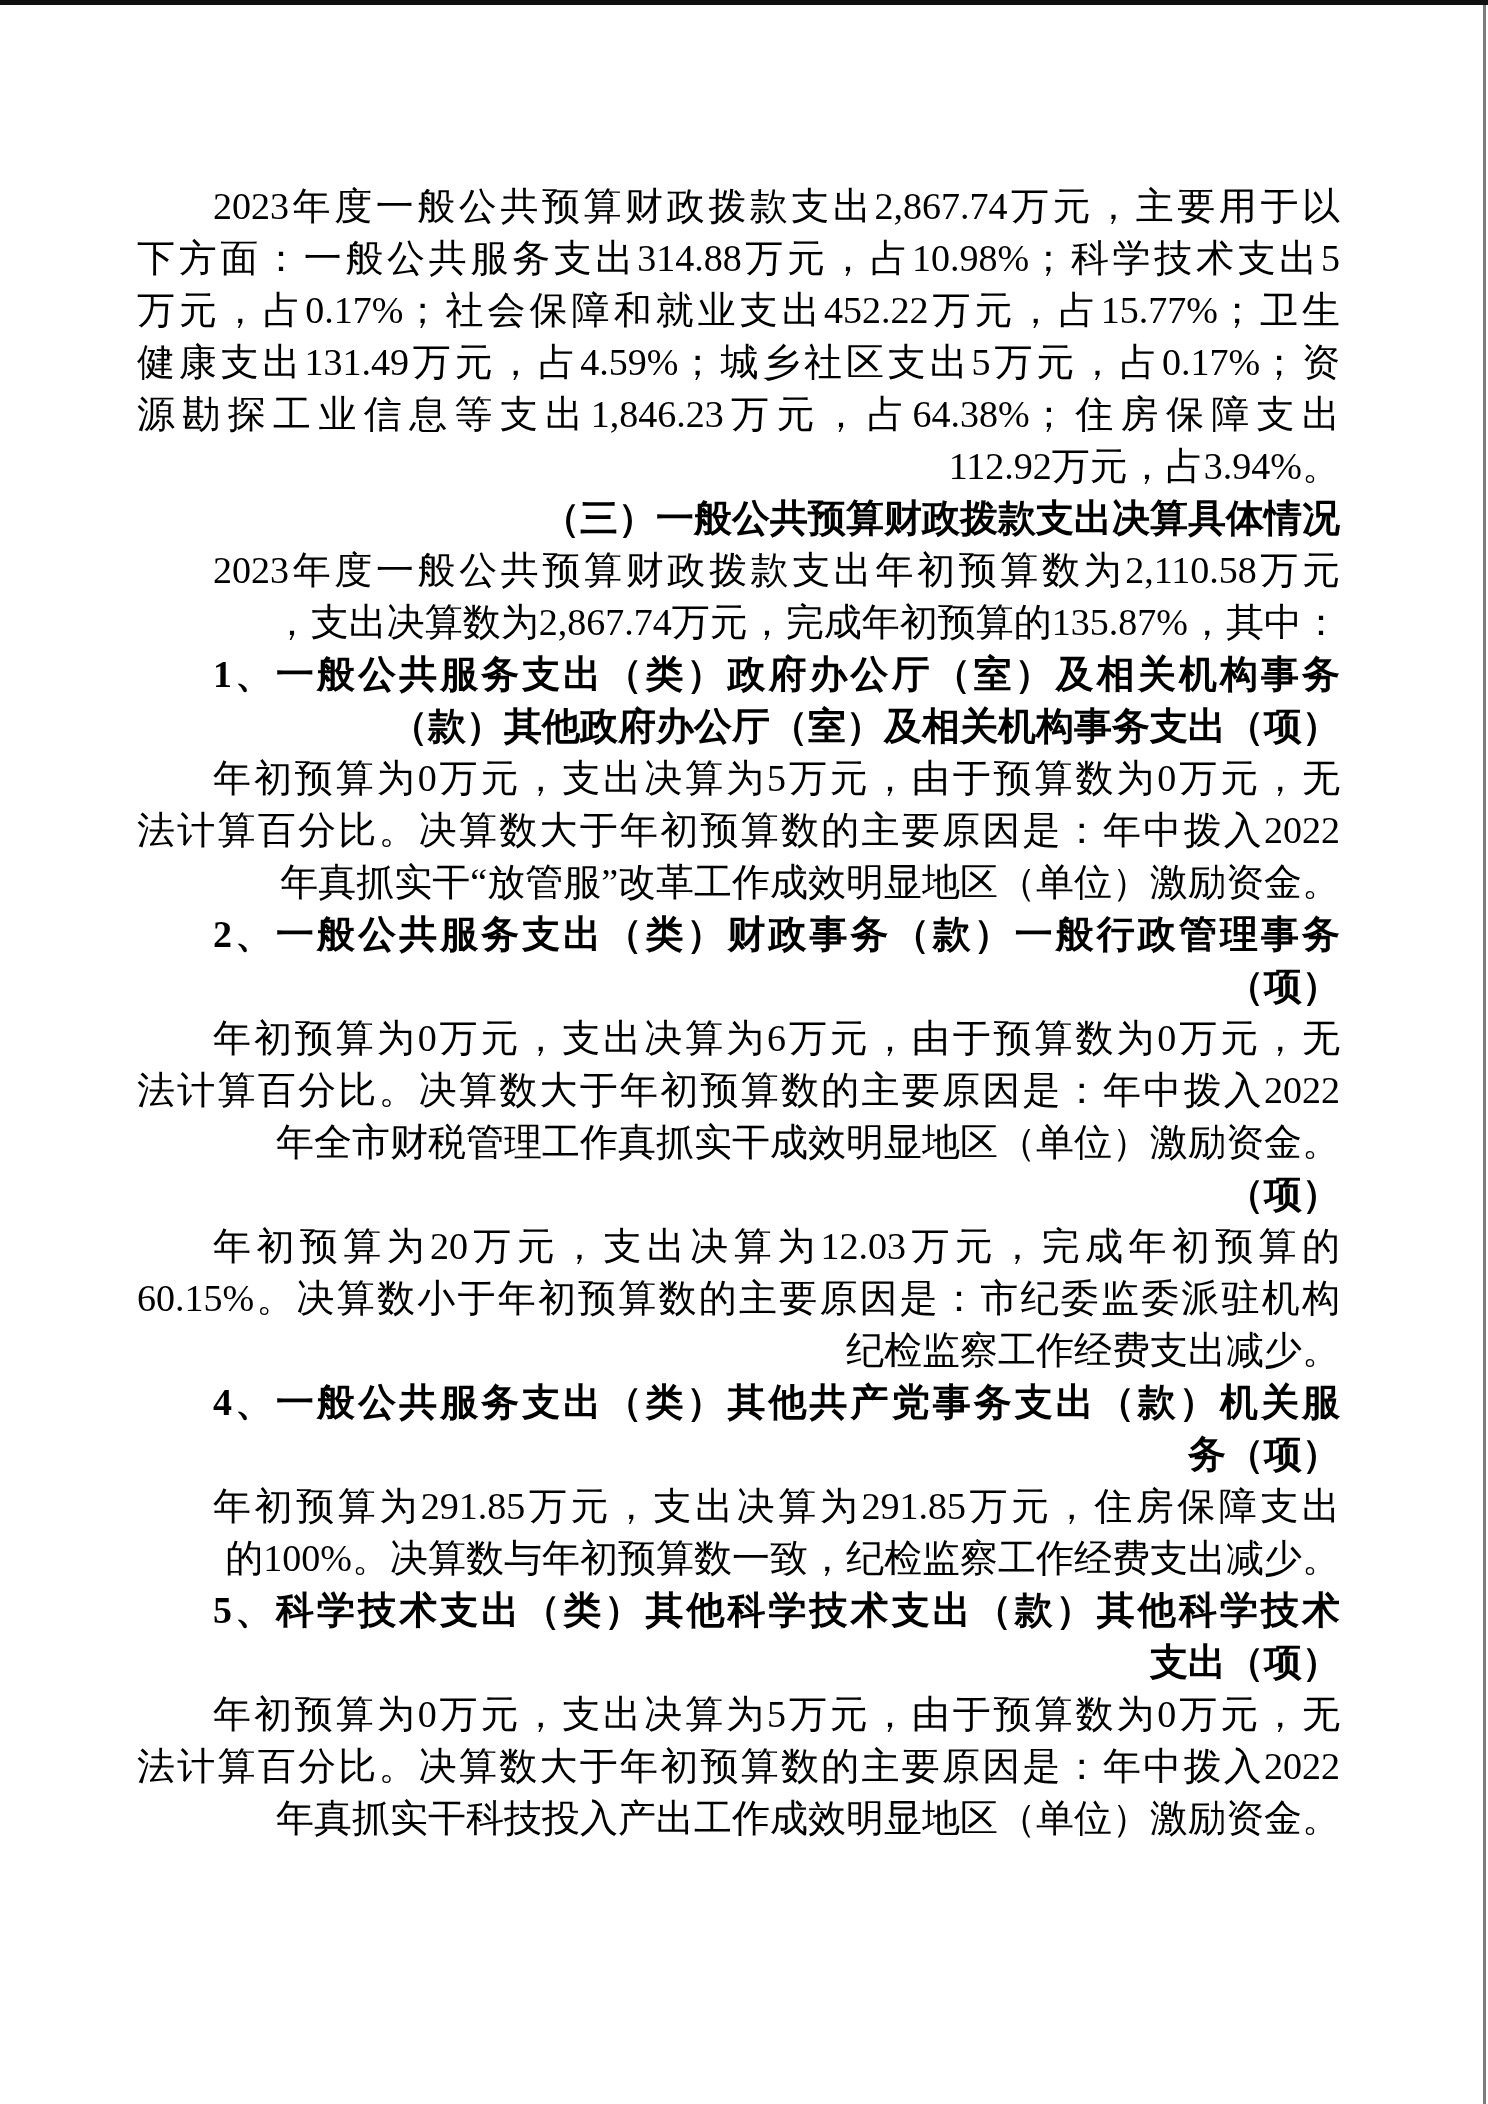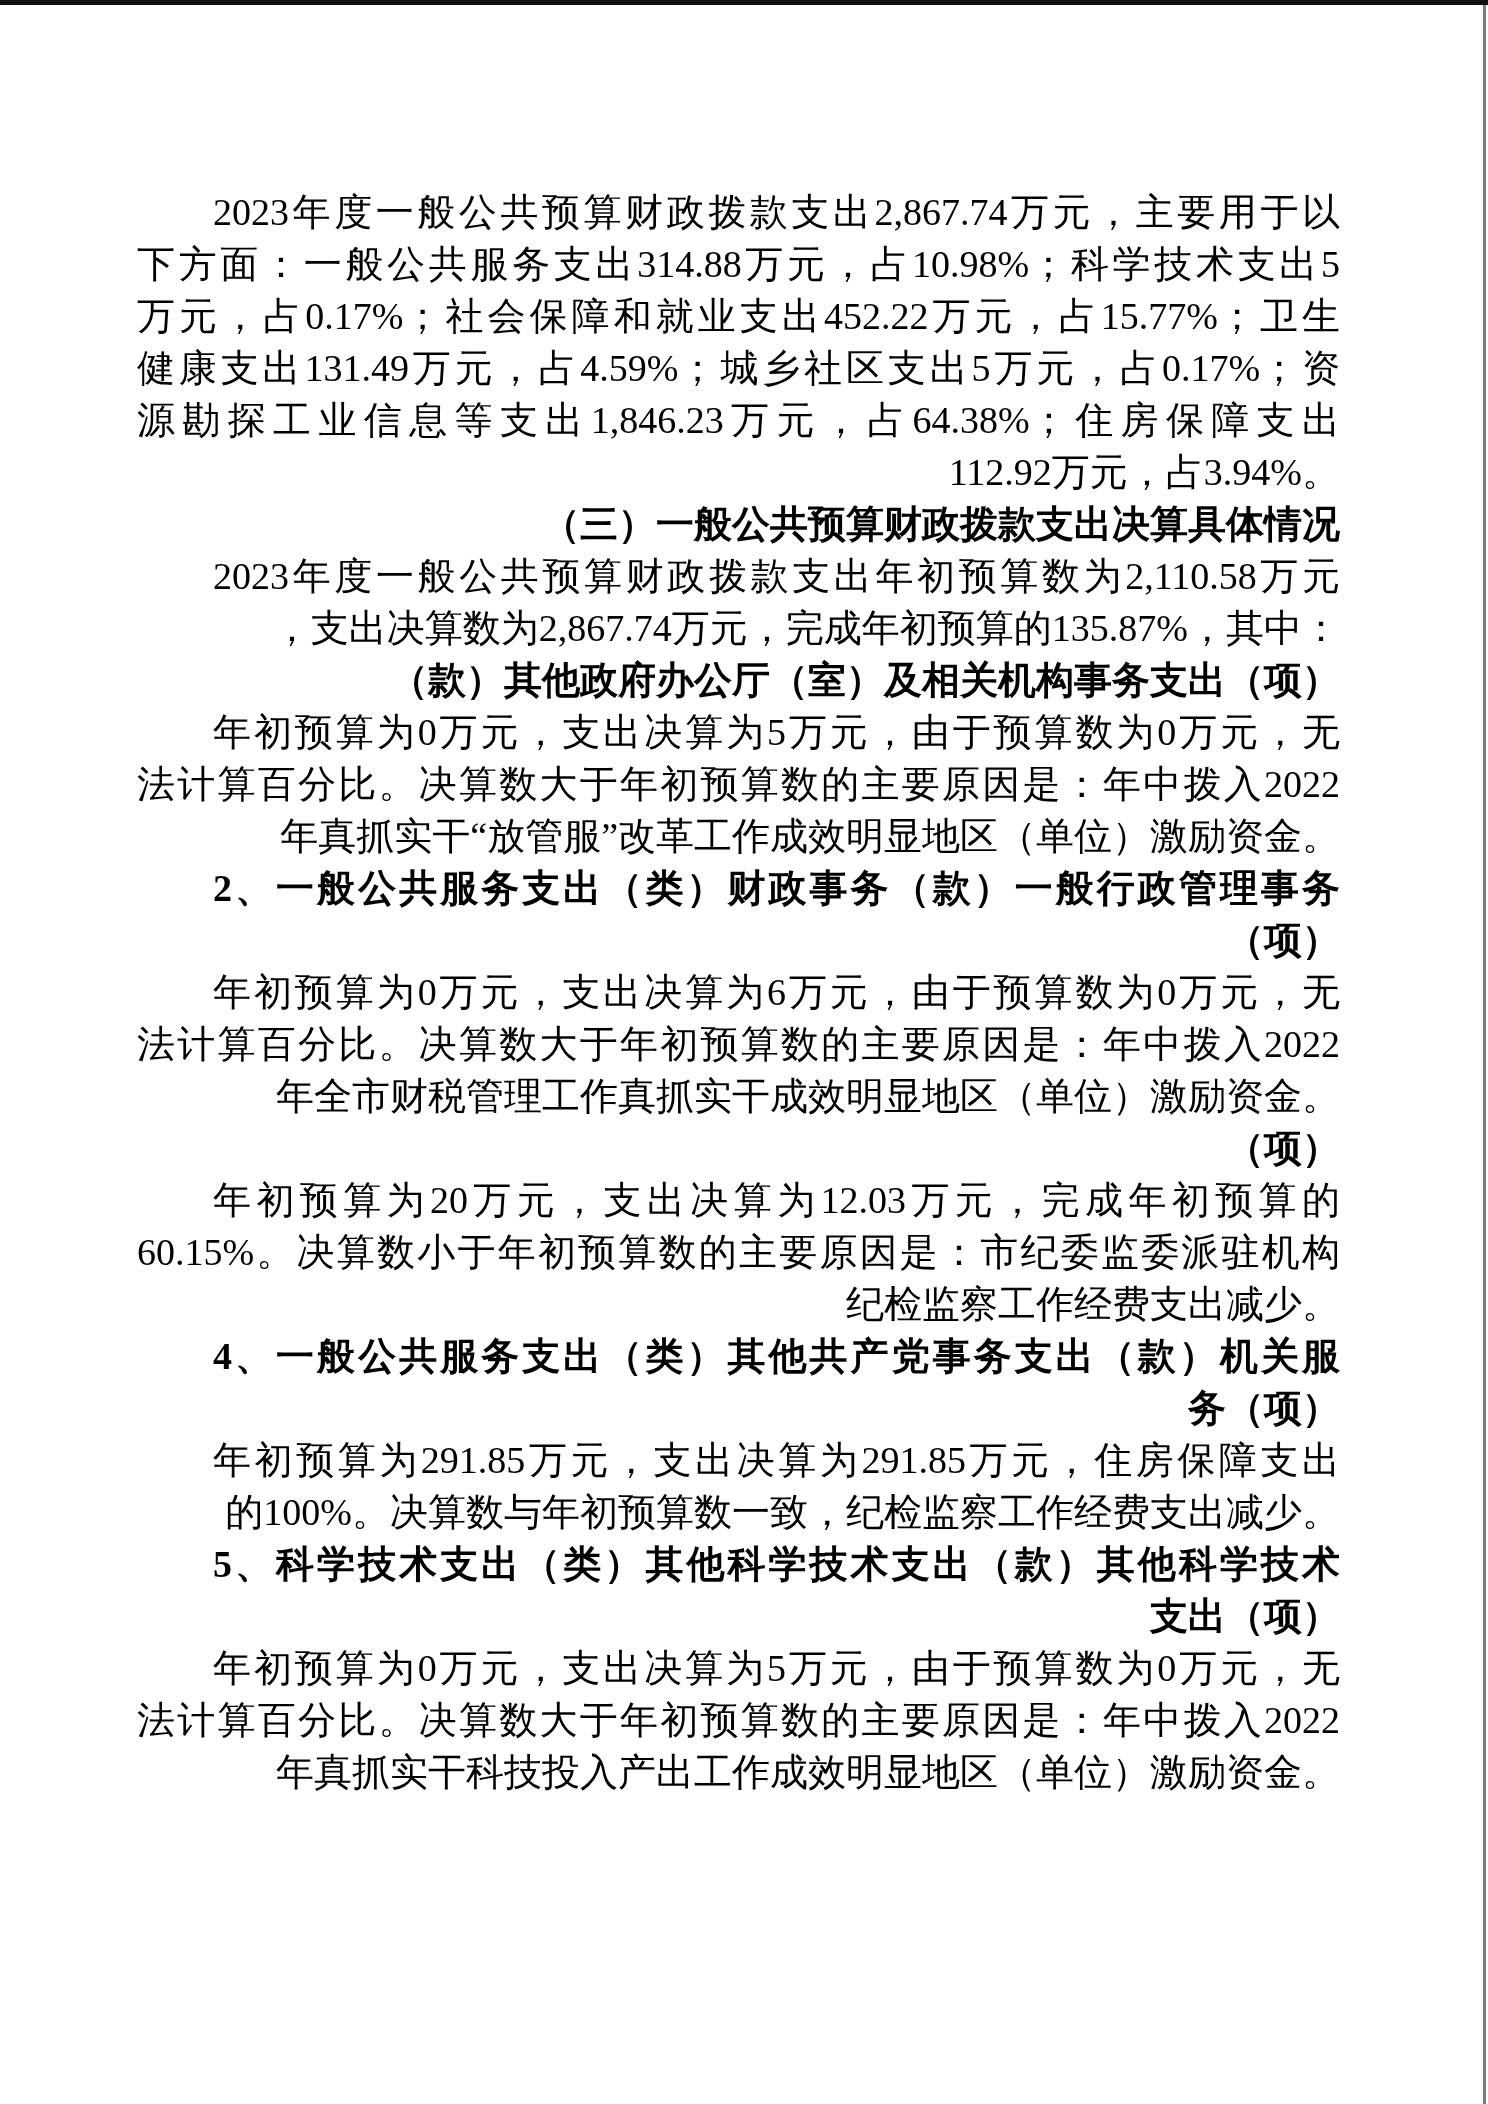--- a/index.html
+++ b/index.html
@@ -30,21 +30,21 @@
     top: 0;
     left: 1483px;
     width: 3px;
     height: 2104px;
     background: #7c7c7c;
     z-index: 2;
   }
   .text-block {
     position: absolute;
     left: 137px;
-    top: 186px;
+    top: 180px;
     width: 1203px;
     font-size: 38px;
     line-height: 52px;
     letter-spacing: 0;
   }
   .line {
     height: 52px;
     overflow: hidden;
     text-align: right;
     white-space: normal;
@@ -70,20 +70,21 @@
   <div class="text-block">
     <div class="line fill indent">2023年度一般公共预算财政拨款支出2,867.74万元，主要用于以</div>
     <div class="line fill">下方面：一般公共服务支出314.88万元，占10.98%；科学技术支出5</div>
     <div class="line fill">万元，占0.17%；社会保障和就业支出452.22万元，占15.77%；卫生</div>
     <div class="line fill">健康支出131.49万元，占4.59%；城乡社区支出5万元，占0.17%；资</div>
     <div class="line fill">源勘探工业信息等支出1,846.23万元，占64.38%；住房保障支出</div>
     <div class="line">112.92万元，占3.94%。</div>
     <div class="line bold indent">（三）一般公共预算财政拨款支出决算具体情况</div>
     <div class="line fill indent">2023年度一般公共预算财政拨款支出年初预算数为2,110.58万元</div>
     <div class="line">，支出决算数为2,867.74万元，完成年初预算的135.87%，其中：</div>
+    <div class="line bold fill indent">1、一般公共服务支出（类）政府办公厅（室）及相关机构事务</div>
     <div class="line bold">（款）其他政府办公厅（室）及相关机构事务支出（项）</div>
     <div class="line fill indent">年初预算为0万元，支出决算为5万元，由于预算数为0万元，无</div>
     <div class="line fill">法计算百分比。决算数大于年初预算数的主要原因是：年中拨入2022</div>
     <div class="line">年真抓实干“放管服”改革工作成效明显地区（单位）激励资金。</div>
     <div class="line bold fill indent">2、一般公共服务支出（类）财政事务（款）一般行政管理事务</div>
     <div class="line bold">（项）</div>
     <div class="line fill indent">年初预算为0万元，支出决算为6万元，由于预算数为0万元，无</div>
     <div class="line fill">法计算百分比。决算数大于年初预算数的主要原因是：年中拨入2022</div>
     <div class="line">年全市财税管理工作真抓实干成效明显地区（单位）激励资金。</div>
     <div class="line bold">（项）</div>

